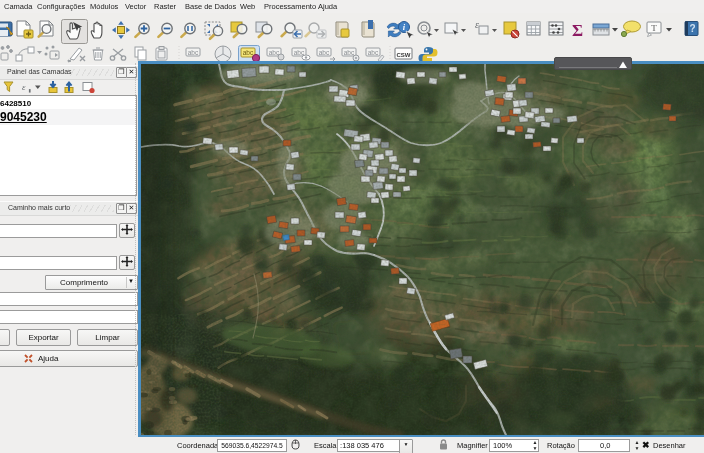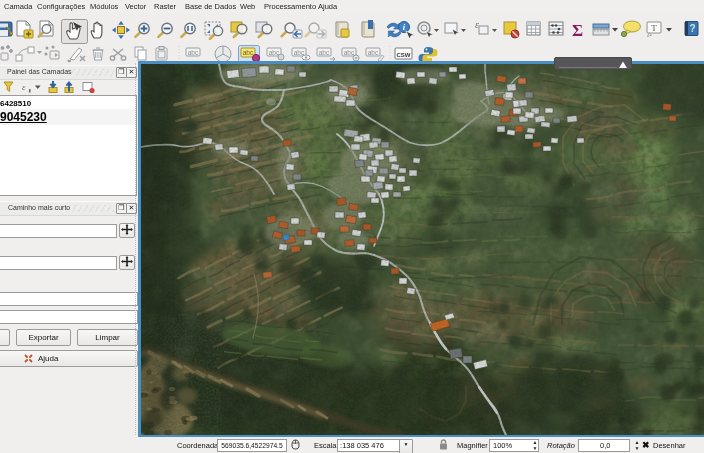--- a/index.html
+++ b/index.html
@@ -336,20 +336,25 @@
  <div class="field" style="left:-4px;top:161px;width:119px;height:12px;"></div>
  <div class="btn" style="left:119px;top:160px;width:14px;height:13px;"><svg width="12" height="11" viewBox="0 0 12 11">
         <path d="M6 1v9M1.5 5.5h9" stroke="#222" stroke-width="1.6"></path>
         <path d="M6 0l1.5 2h-3zM6 11l1.5-2h-3zM0 5.5l2-1.5v3zM12 5.5l-2-1.5v3z" fill="#222"></path>
       </svg></div>
  <div class="field" style="left:-4px;top:193px;width:119px;height:12px;"></div>
  <div class="btn" style="left:119px;top:192px;width:14px;height:13px;"><svg width="12" height="11" viewBox="0 0 12 11">
         <path d="M6 1v9M1.5 5.5h9" stroke="#222" stroke-width="1.6"></path>
         <path d="M6 0l1.5 2h-3zM6 11l1.5-2h-3zM0 5.5l2-1.5v3zM12 5.5l-2-1.5v3z" fill="#222"></path>
       </svg></div>
+ <div class="btn" style="left:45px;top:212px;width:91px;height:13px;text-align:left;border-radius:1px;background:linear-gradient(#fdfdfd,#ececea);">
+   <span style="position:absolute;left:14px;top:2px;">Comprimento</span>
+   <span style="position:absolute;right:3px;top:2px;font-size:6px;">▼</span>
+   <div style="position:absolute;right:10px;top:1px;width:1px;height:11px;background:#c9c9c8;"></div>
+ </div>
  <div class="field" style="left:-4px;top:229px;width:140px;height:12px;"></div>
  <div class="field" style="left:-4px;top:247px;width:140px;height:12px;"></div>
  <div class="btn" style="left:-30px;top:266px;width:38px;height:15px;"></div>
  <div class="btn" style="left:16px;top:266px;width:53px;height:15px;"><span style="position:relative;top:3px;">Exportar</span></div>
  <div class="btn" style="left:77px;top:266px;width:59px;height:15px;"><span style="position:relative;top:3px;">Limpar</span></div>
  <div class="btn" style="left:-58px;top:287px;width:194px;height:15px;">
    <svg style="position:absolute;left:81px;top:3px;" width="9" height="9" viewBox="0 0 9 9">
         <path d="M1 1l2.6 2.6M8 1L5.4 3.6M1 8l2.6-2.6M8 8L5.4 5.4" stroke="#c0502a" stroke-width="1.8"></path>
       </svg>
    <span style="position:absolute;left:95px;top:3px;">Ajuda</span>
@@ -1515,19 +1520,19 @@
  <div class="field" style="left:337px;top:2px;width:62px;height:11px;font-size:7.5px;line-height:11px;">&nbsp;:138 035 476</div>
  <div class="btn" style="left:399px;top:2px;width:12px;height:13px;border-radius:1px;"><span style="font-size:5px;position:relative;top:-1px;">▼</span></div>
  <svg class="icon" style="left:439px;top:2px;" width="9" height="11" viewBox="0 0 9 11">
       <rect x="1" y="4.5" width="7" height="6" rx="1" fill="#8a8a8a"></rect>
       <path d="M2.5 4.5V3a2 2 0 014 0v1.5" fill="none" stroke="#8a8a8a" stroke-width="1.4"></path>
     </svg>
  <span class="lbl" style="left:457px;">Magnifier</span>
  <div class="spin" style="left:489px;top:2px;width:48px;height:11px;font-size:7.5px;line-height:11px;"><span style="margin-left:3px;">100%</span></div>
  <div class="spinarr" style="left:530px;top:3px;">▲</div>
  <div class="spinarr" style="left:530px;top:9px;">▼</div>
- <span class="lbl" style="left:547px;font-style:italic;">Rotação</span>
+ <span class="lbl" style="left:547px;">Rotação</span>
  <div class="spin" style="left:578px;top:2px;width:50px;height:11px;font-size:7.5px;line-height:11px;"><span style="margin-left:21px;">0,0</span></div>
  <div class="spinarr" style="left:632px;top:3px;">▲</div>
  <div class="spinarr" style="left:632px;top:9px;">▼</div>
  <span class="lbl" style="left:642px;font-weight:bold;font-size:9px;top:3px;">✖</span>
  <span class="lbl" style="left:653px;">Desenhar</span>
 </div>
 
 </body></html>

